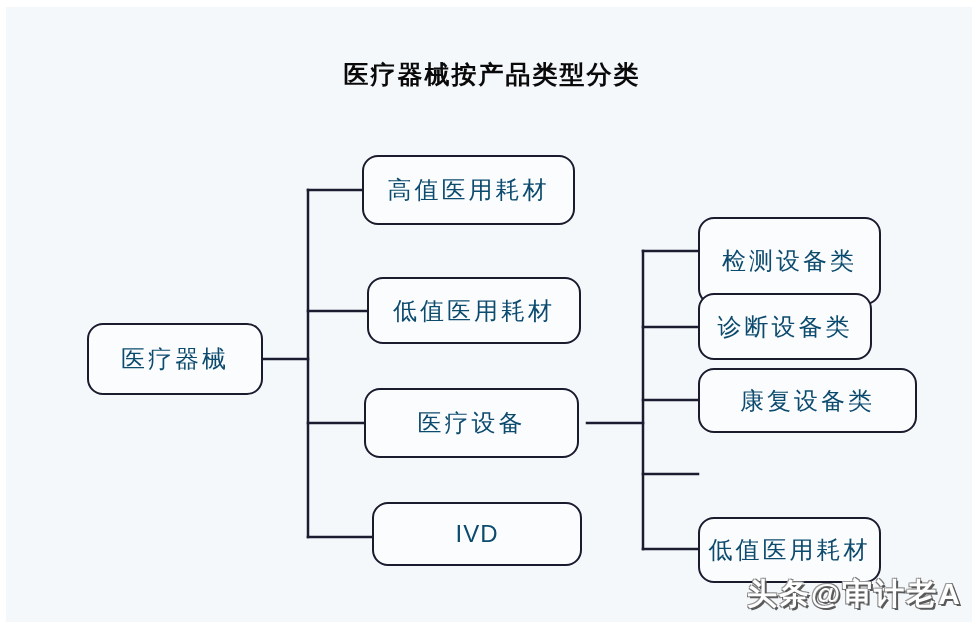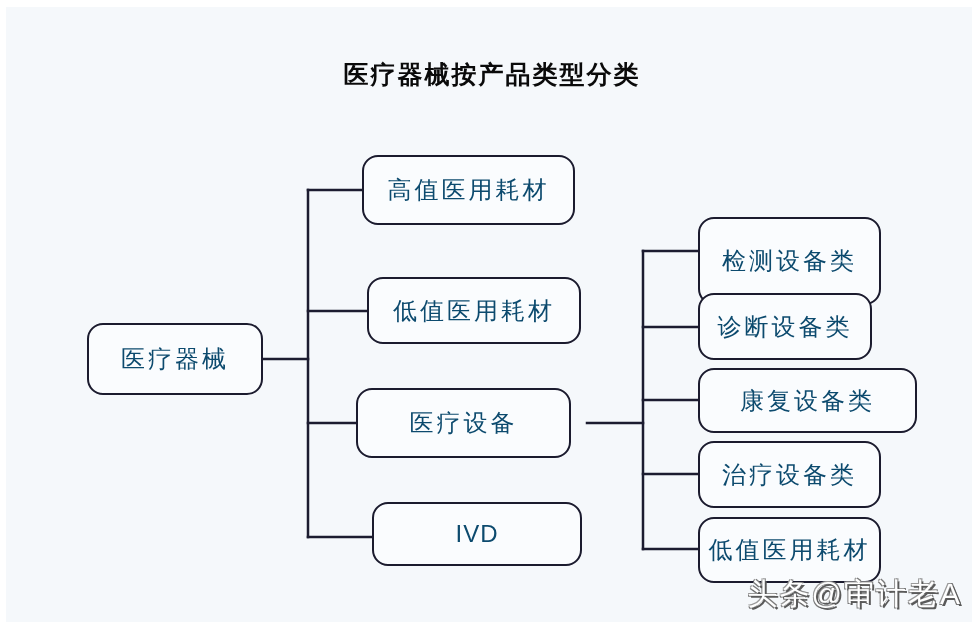--- a/index.html
+++ b/index.html
@@ -57,34 +57,34 @@
     letter-spacing: 3px;
     color: #0c4a6e;
     z-index: 3;
     text-align: center;
   }
   
   .n-root  { left: 87px;  top: 323px; width: 176px; height: 72px; }
   
   .n-mid0  { left: 362px; top: 155px; width: 213px; height: 70px; }
   .n-mid1  { left: 367px; top: 277px; width: 214px; height: 67px; }
-  .n-mid2  { left: 356px; top: 388px; width: 215px; height: 70px; }
+  .n-mid2  { left: 364px; top: 388px; width: 215px; height: 70px; }
   .n-mid3  { left: 372px; top: 502px; width: 210px; height: 64px; letter-spacing: 1px; }
   
   .n-r0 { left: 698px; top: 217px; width: 183px; height: 88px; }
   .n-r1 { left: 698px; top: 293px; width: 174px; height: 67px; }
   .n-r2 { left: 698px; top: 368px; width: 219px; height: 65px; }
   .n-r3 { left: 698px; top: 441px; width: 183px; height: 67px; }
   .n-r4 { left: 698px; top: 517px; width: 183px; height: 66px; }
   .watermark {
     position: absolute;
     right: 10px;
     top: 574px;
     font-size: 30px;
-    font-weight: normal;
+    font-weight: bold;
     letter-spacing: 2px;
     color: #ffffff;
     text-shadow:
       2px 2px 0 #5a5a5a,
       -1px -1px 0 #9a9a9a,
       1px -1px 0 #7a7a7a,
       -1px 1px 0 #7a7a7a;
     z-index: 4;
     white-space: nowrap;
   }
@@ -123,17 +123,16 @@
   <div class="node n-root">医疗器械</div>
 
   <div class="node n-mid0">高值医用耗材</div>
   <div class="node n-mid1">低值医用耗材</div>
   <div class="node n-mid2">医疗设备</div>
   <div class="node n-mid3">IVD</div>
 
   <div class="node n-r0">检测设备类</div>
   <div class="node n-r1">诊断设备类</div>
   <div class="node n-r2">康复设备类</div>
-  <div class="node n-r3">治疗设备类</div>
   <div class="node n-r4">低值医用耗材</div>
 
   <div class="watermark">头条@审计老A</div>
 </div>
 
 </body></html>

